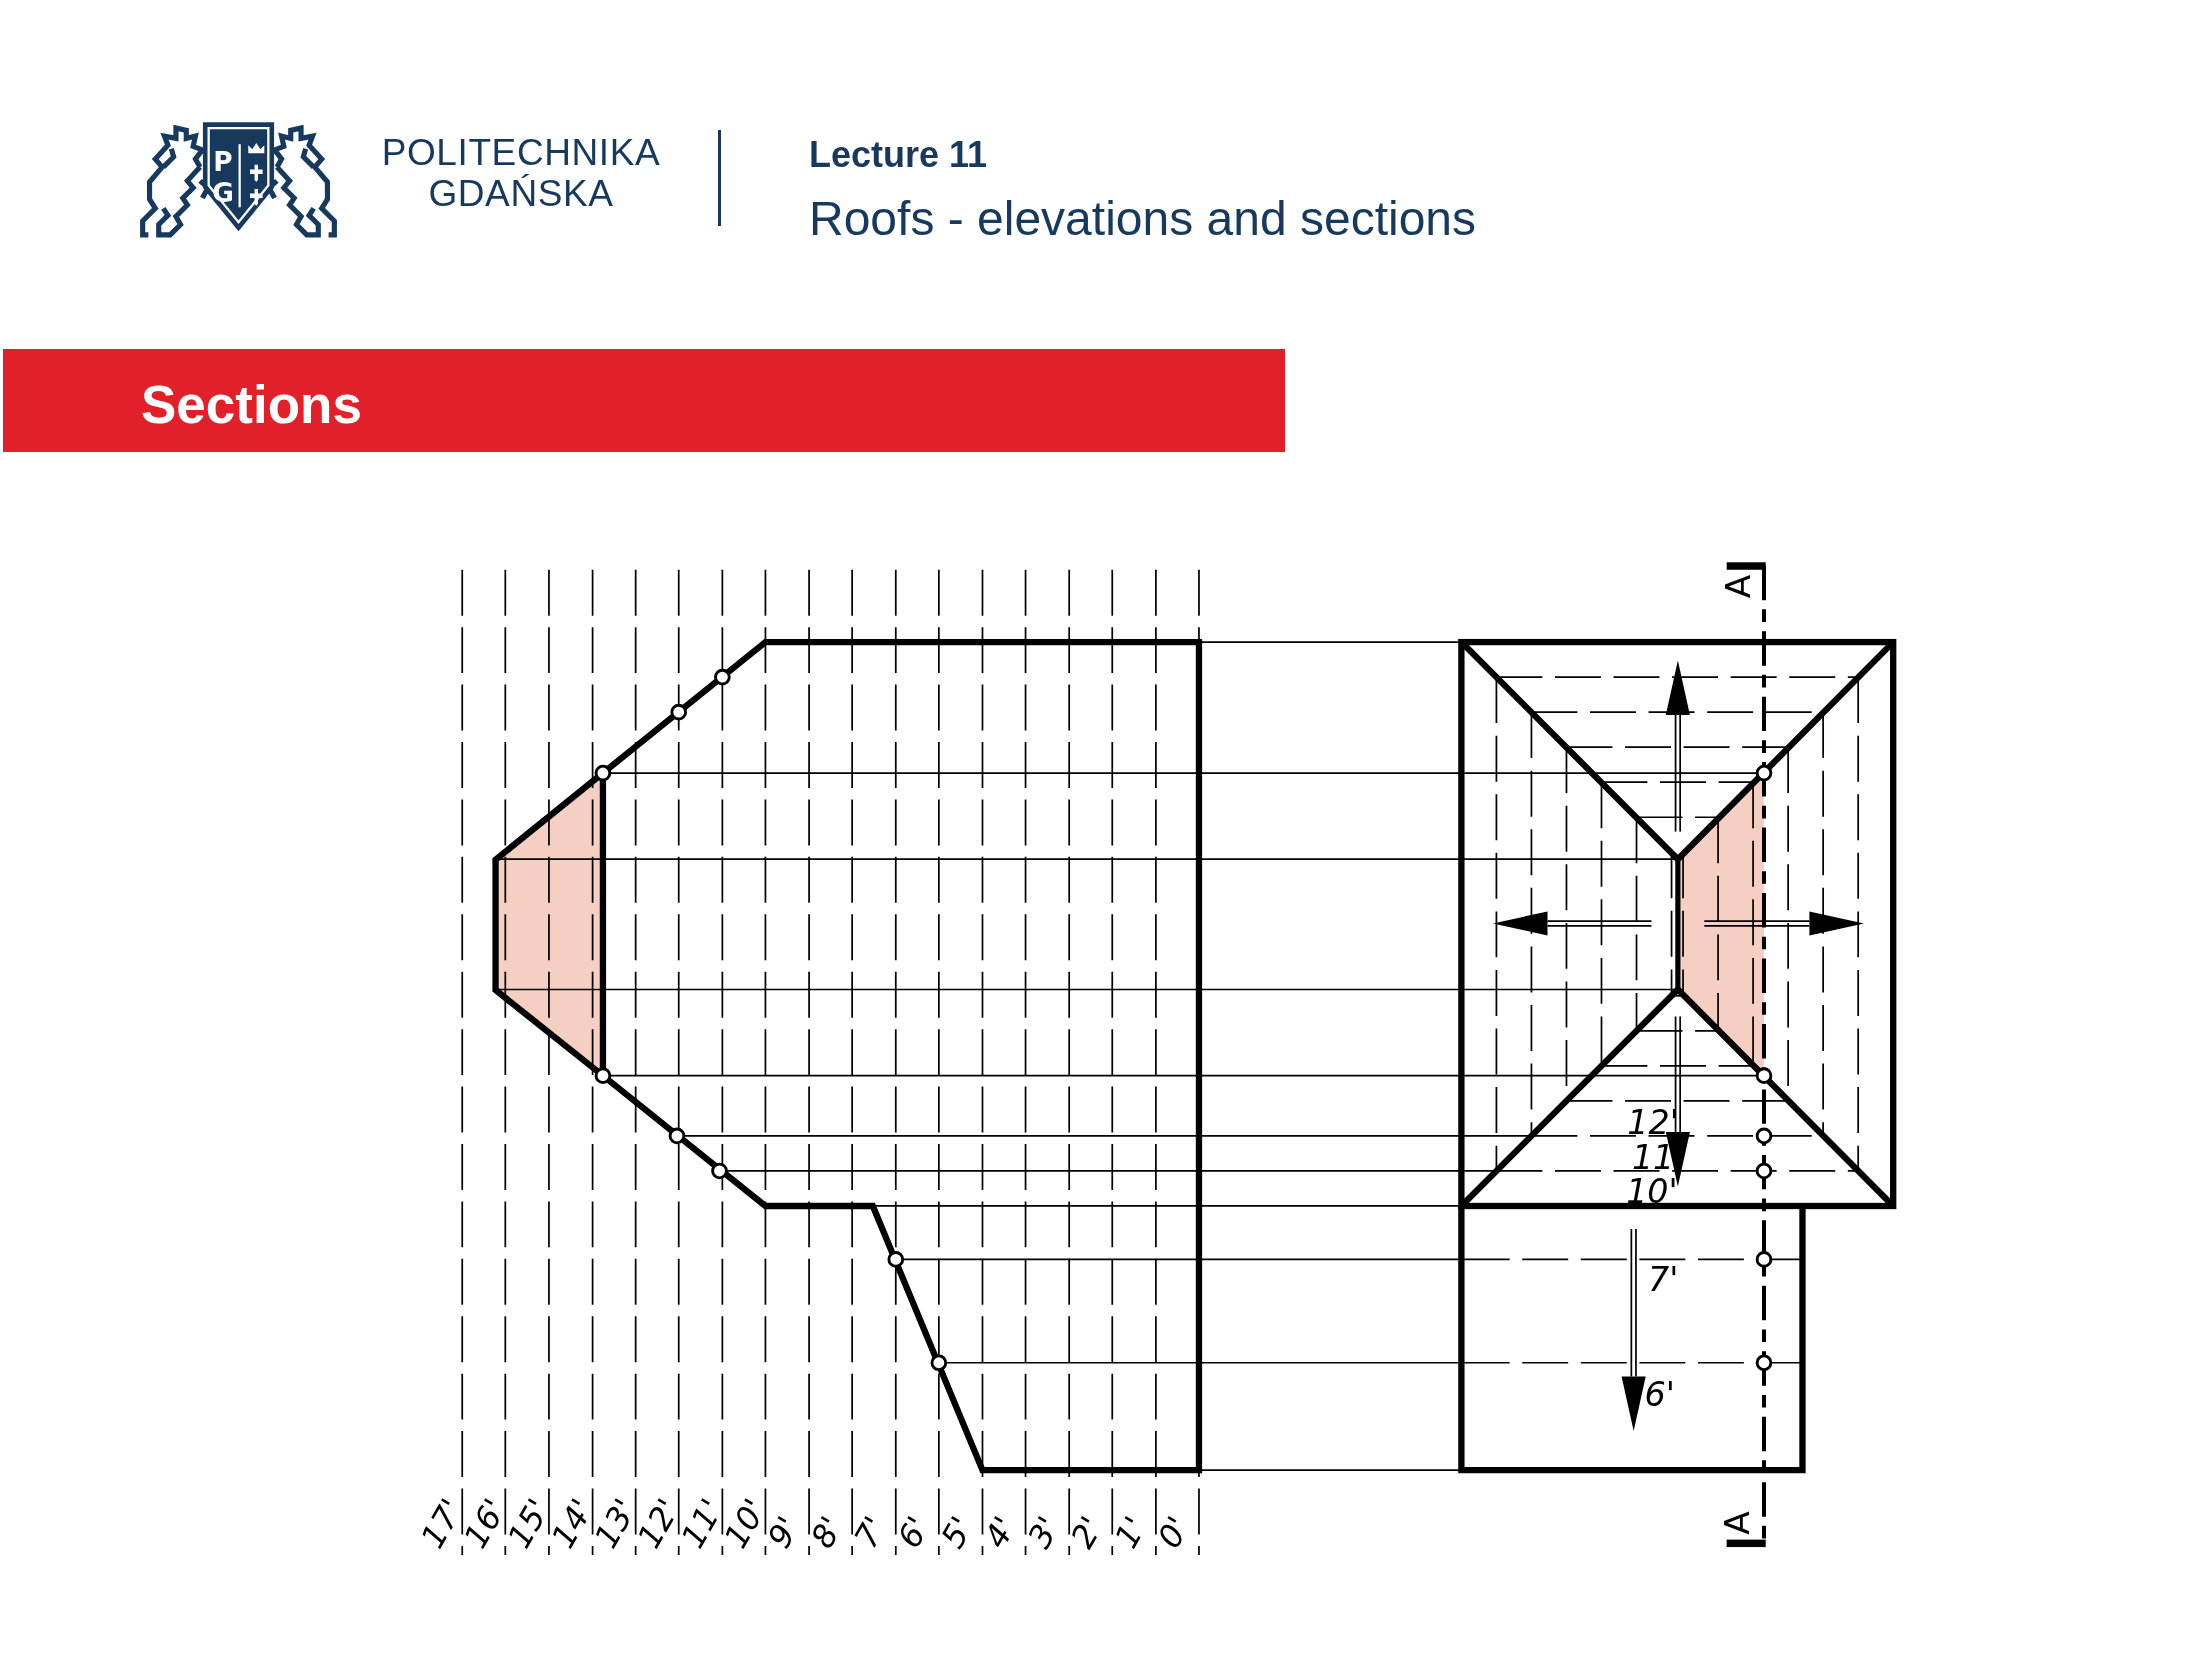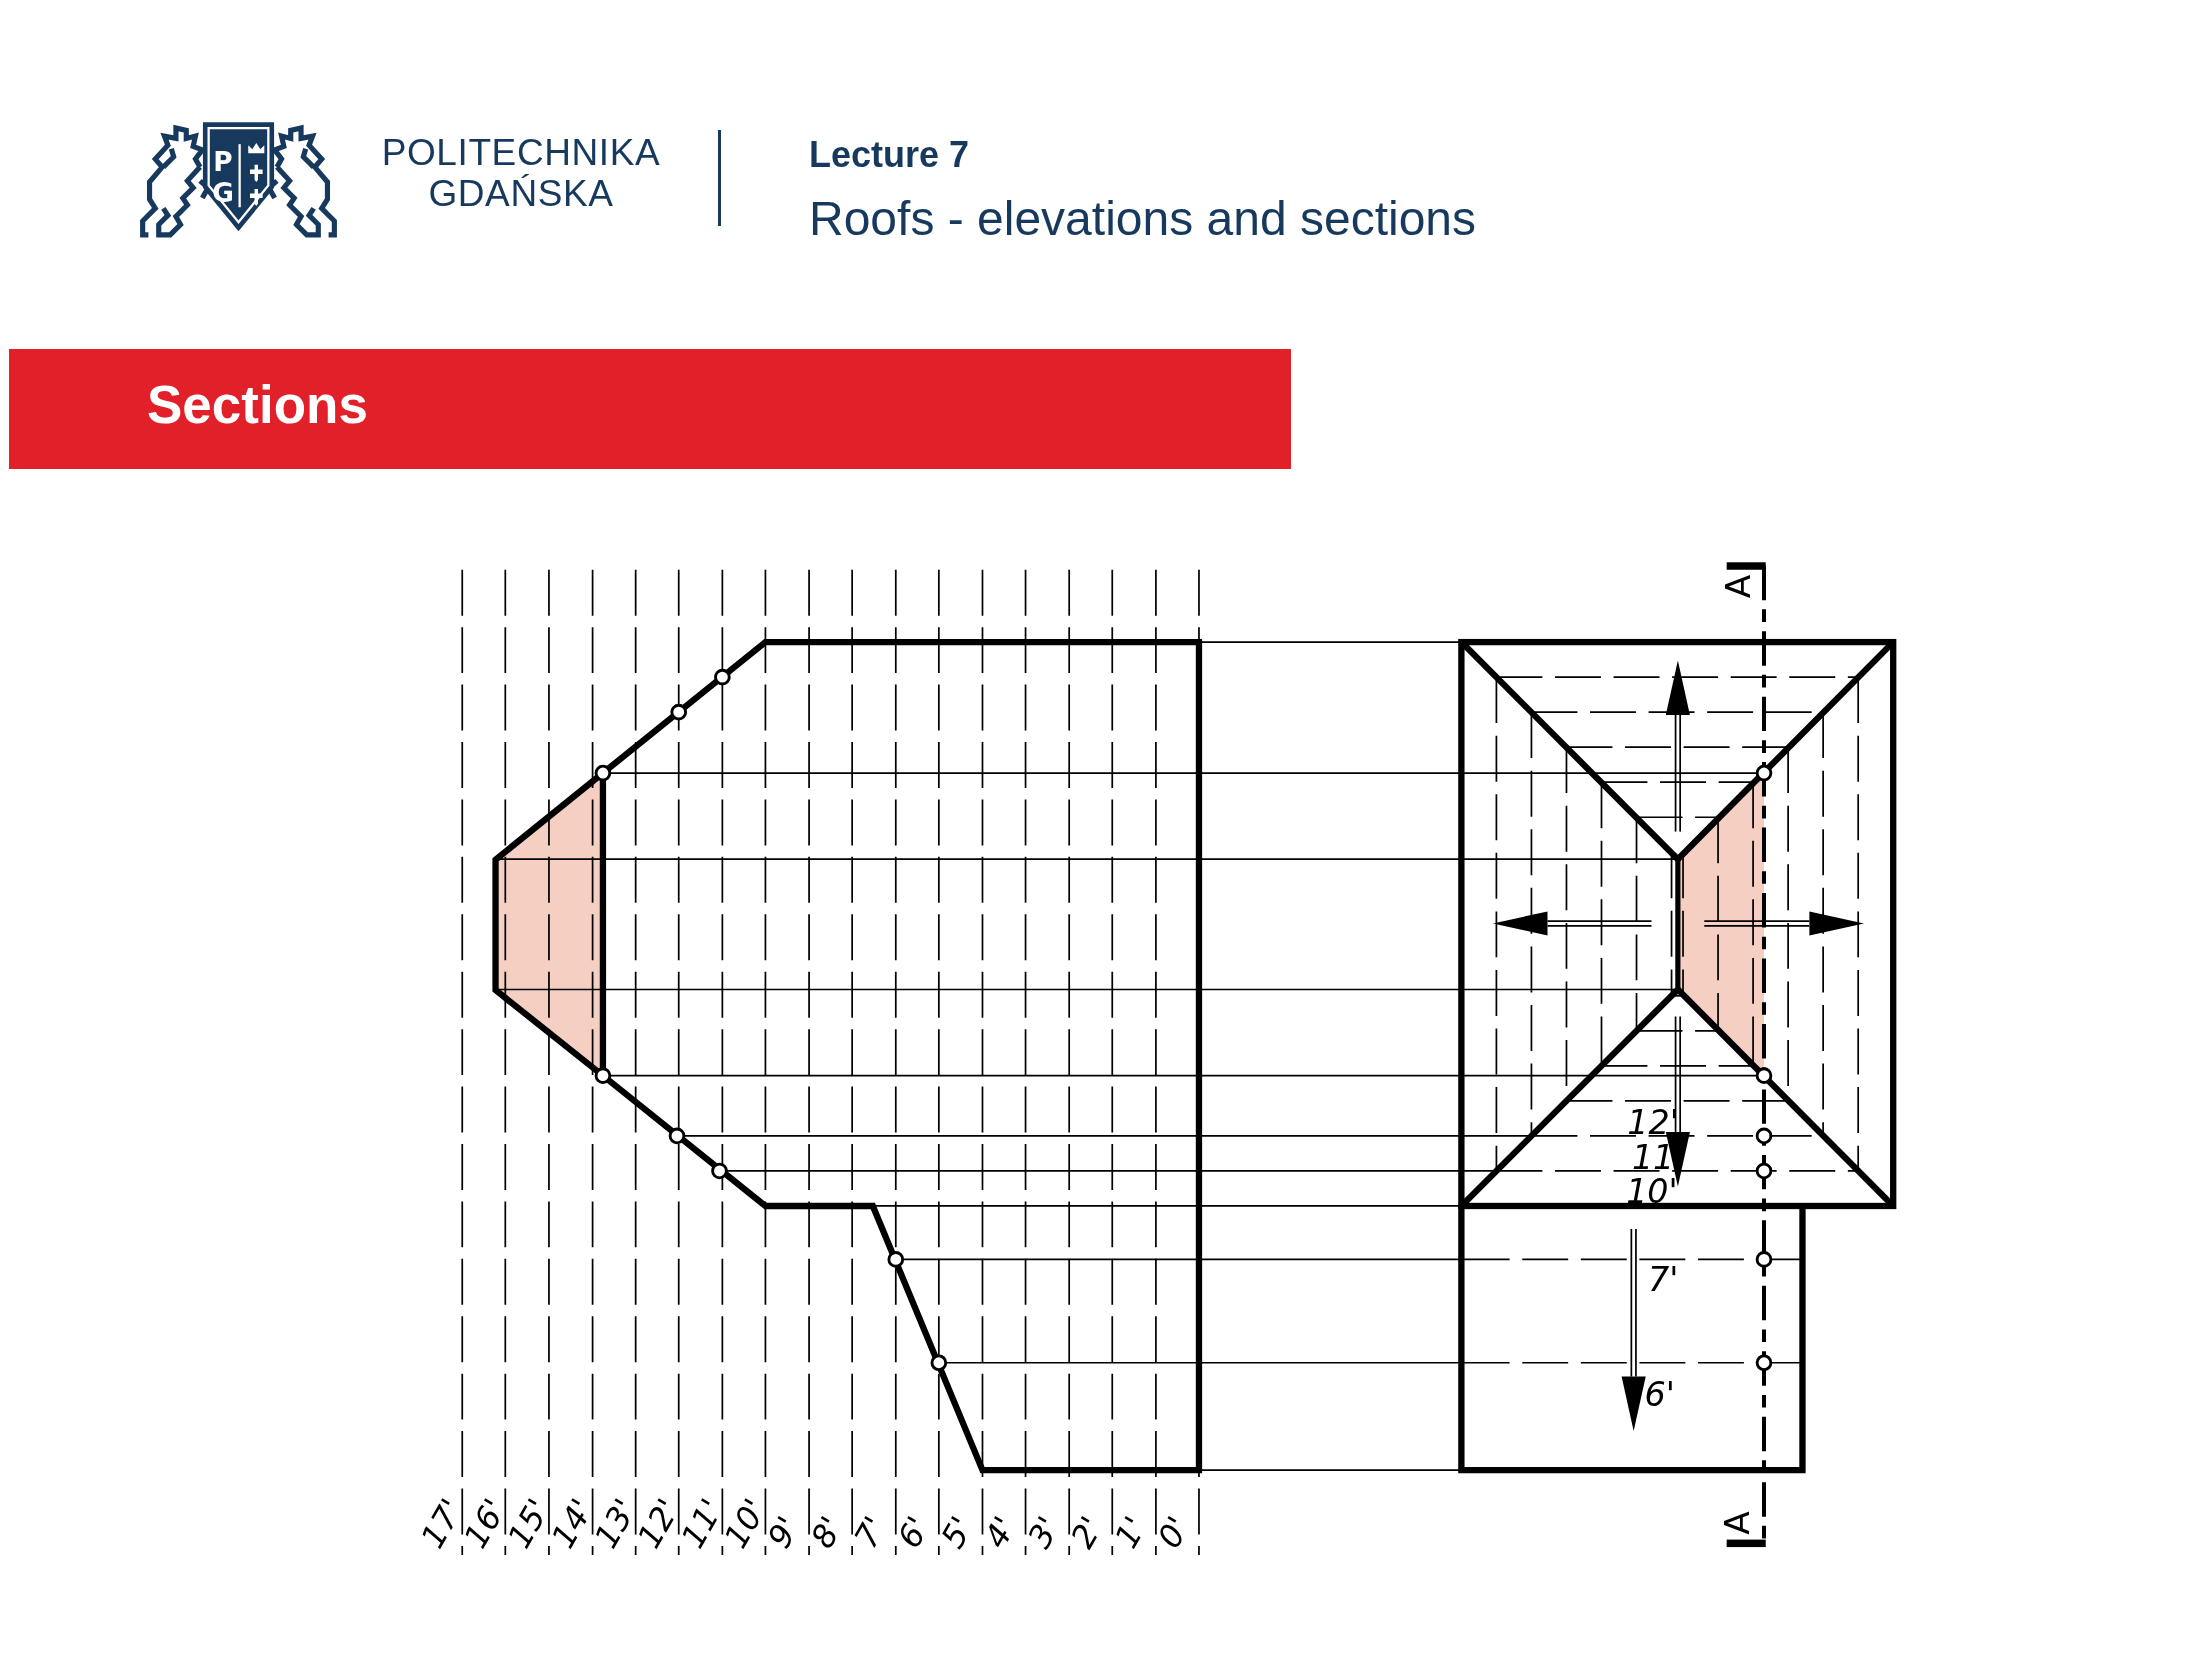--- a/index.html
+++ b/index.html
@@ -7,21 +7,21 @@
   .abs{position:absolute;}
   #page{position:relative;width:2205px;height:1654px;background:#fff;}
   
   #logo-box{left:138px;top:112px;width:201px;height:132px;}
   #inst-name{left:361px;top:132px;width:320px;color:var(--navy);font-weight:normal;
     font-size:37px;line-height:41px;text-align:center;letter-spacing:0.6px;}
   #head-divider{left:718px;top:130px;width:3.4px;height:96px;background:var(--navy);}
   #lecture-label{left:809px;top:134px;font-size:36px;font-weight:bold;color:var(--navy);}
   #lecture-title{left:809px;top:191px;font-size:48px;font-weight:normal;color:var(--navy);}
   
-  #banner{left:9px;top:349px;width:1282px;height:120px;background:var(--red);}
+  #banner{left:3px;top:349px;width:1282px;height:103px;background:var(--red);}
   #banner-title{left:138px;top:0;height:111px;line-height:111px;color:#fff;
     font-size:53px;font-weight:bold;}
   #plan-svg{left:0;top:0;}
   text{font-family:"DejaVu Sans",sans-serif;}
 </style>
 </head>
 <body>
 
 <div id="page">
 
@@ -52,21 +52,21 @@
     </svg>
   </div>
 
   <div class="abs" id="inst-name">
     <div>POLITECHNIKA</div>
     <div>GDAŃSKA</div>
   </div>
 
   <div class="abs" id="head-divider"></div>
 
-  <div class="abs" id="lecture-label">Lecture 7</div>
+  <div class="abs" id="lecture-label">Lecture 11</div>
   <div class="abs" id="lecture-title">Roofs - elevations and sections</div>
 
   <div class="abs" id="banner">
     <div class="abs" id="banner-title">Sections</div>
   </div>
 
   <svg class="abs" id="plan-svg" width="2205" height="1654" viewBox="0 0 3840 2880">
       <polygon points="1050,1346 863,1497 863,1724 1050,1873" fill="#f6cfc3"></polygon>
       <polygon points="2922,1496 3072,1346 3072,1873 2922,1723" fill="#f6cfc3"></polygon>
       <line x1="805" y1="992" x2="805" y2="2708" stroke="#000000" stroke-width="3" stroke-dasharray="80 20"></line>

